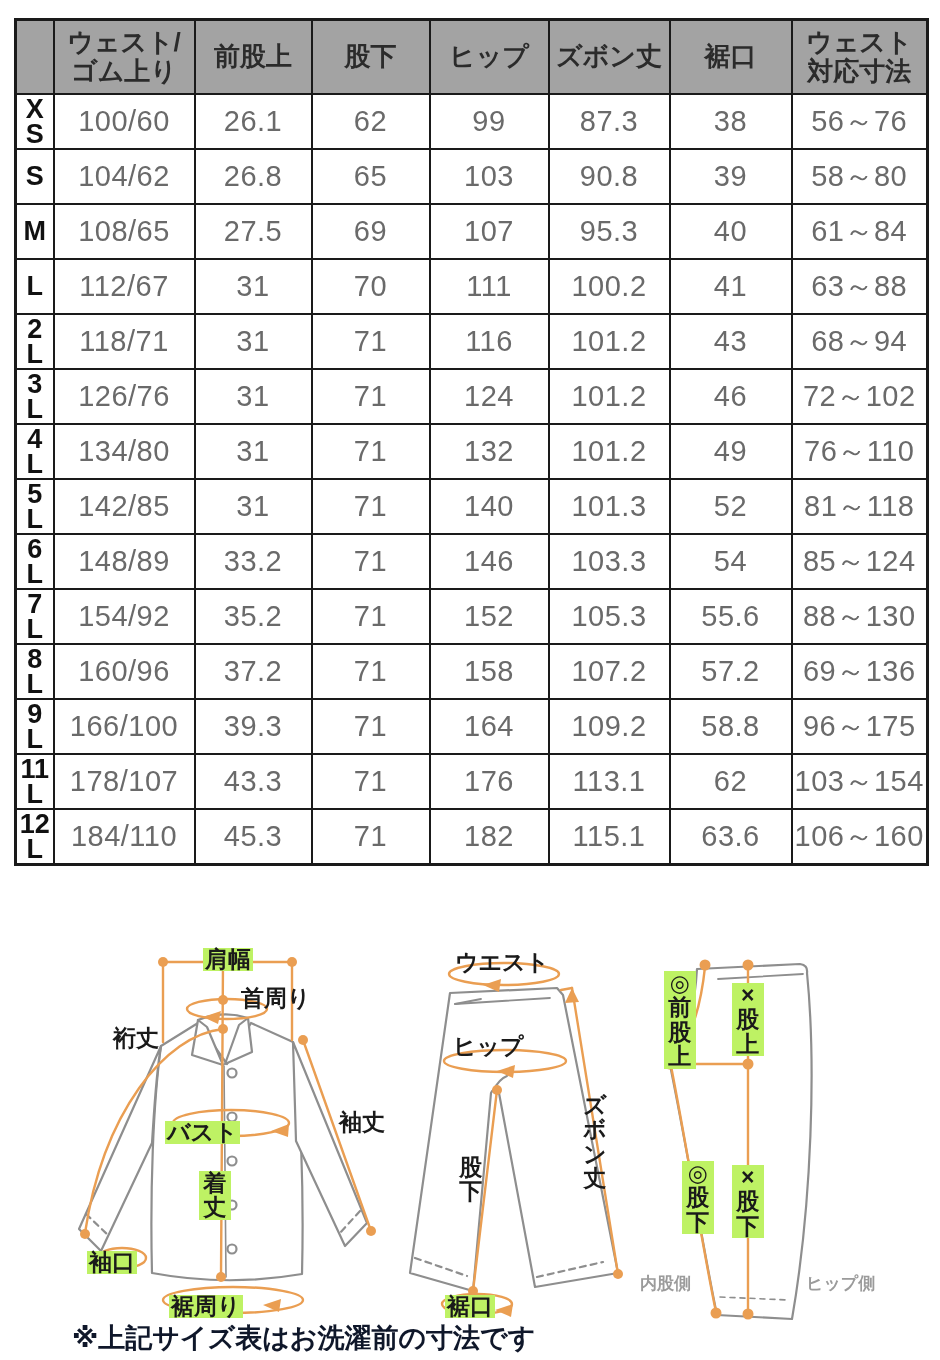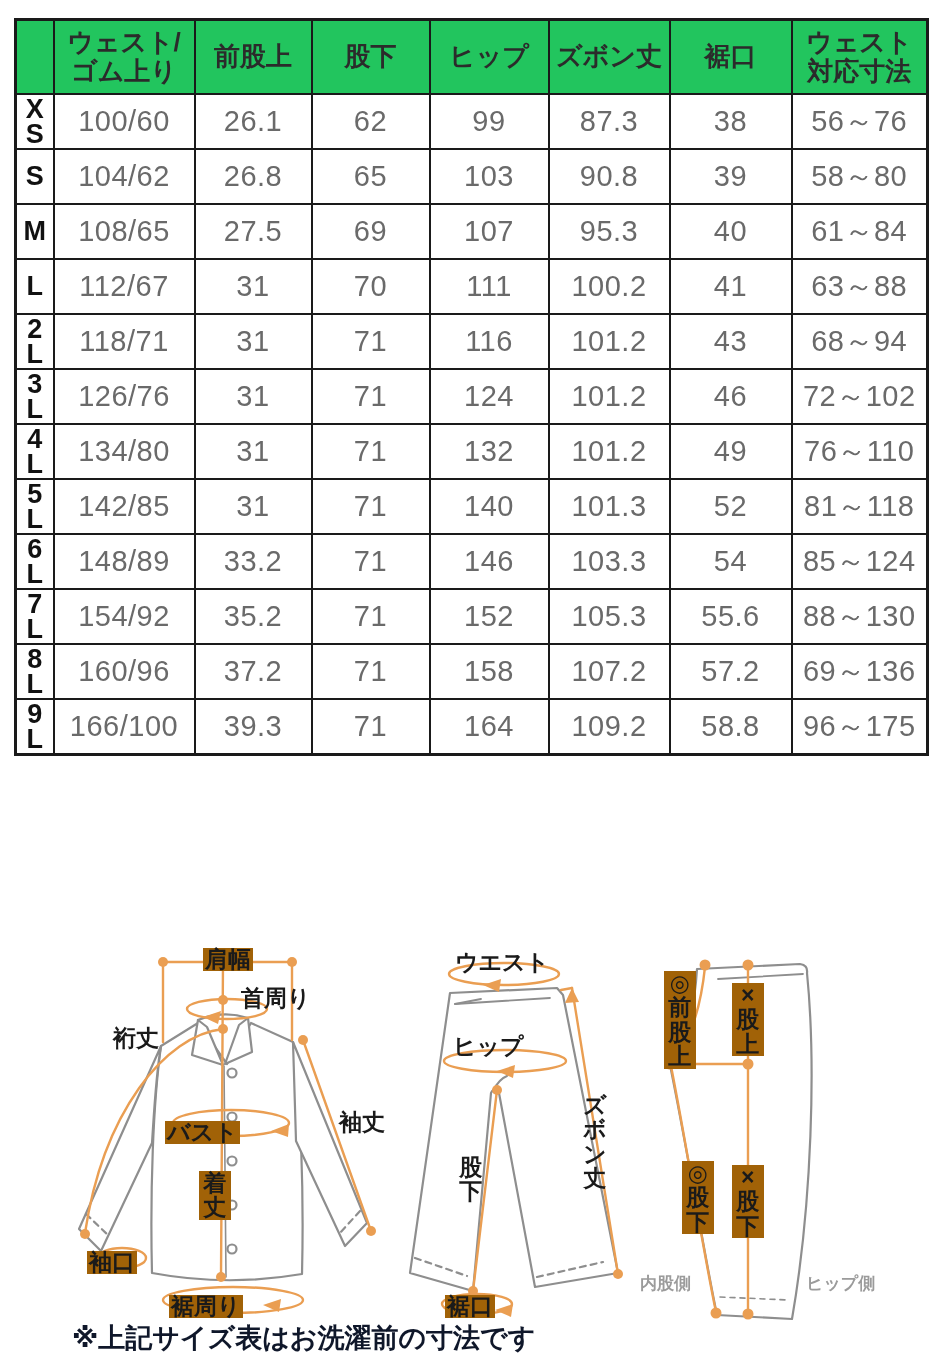--- a/index.html
+++ b/index.html
@@ -11,42 +11,42 @@
   
   table.size-table{
     position:absolute;left:14px;top:18px;width:912px;
     border-collapse:collapse;table-layout:fixed;
     border:3px solid #1a1a1a;
   }
   .size-table th,.size-table td{
     border:2px solid #1a1a1a;text-align:center;vertical-align:middle;padding:0;
   }
   .size-table thead th{
-    background:#22c55e;color:#2b2b2b;font-weight:700;font-size:26px;
+    background:#a3a3a3;color:#2b2b2b;font-weight:700;font-size:26px;
     height:72px;white-space:pre-line;line-height:1.12;
   }
   .size-table tbody td{
     font-size:29px;color:#6a6a6a;height:53px;background:#ffffff;
     letter-spacing:0.5px;
   }
   .size-table tbody td.size{
     font-size:27px;font-weight:700;color:#111111;
     white-space:pre-line;line-height:0.92;letter-spacing:0;
   }
   
   .diagram{position:absolute;width:350px;height:405px;}
   #diag-shirt{left:55px;top:943px;}
   #diag-pants-front{left:395px;top:943px;width:270px;}
   #diag-pants-side{left:640px;top:943px;width:300px;}
   .diagram svg{position:absolute;left:0;top:0;}
   .dlabel{
     position:absolute;font-weight:700;font-size:23px;color:#1a1a1a;
     line-height:1.0;white-space:nowrap;z-index:3;
   }
-  .dlabel.bg{background:#a16207;padding:0 2px;}
+  .dlabel.bg{background:#bef264;padding:0 2px;}
   .dlabel.vert{
     width:1.2em;white-space:normal;word-break:break-all;
     text-align:center;line-height:1.06;
   }
   .dlabel.gray{color:#9b9b9b;font-size:17px;}
   
   .note{
     position:absolute;left:72px;top:1320px;z-index:5;
     font-size:27px;font-weight:700;color:#0f172a;white-space:nowrap;
   }
@@ -202,20 +202,42 @@
         <td class="size">9
 L</td>
         <td>166/100</td>
         <td>39.3</td>
         <td>71</td>
         <td>164</td>
         <td>109.2</td>
         <td>58.8</td>
         <td>96～175</td>
       </tr>
+      <tr>
+        <td class="size">11
+L</td>
+        <td>178/107</td>
+        <td>43.3</td>
+        <td>71</td>
+        <td>176</td>
+        <td>113.1</td>
+        <td>62</td>
+        <td>103～154</td>
+      </tr>
+      <tr>
+        <td class="size">12
+L</td>
+        <td>184/110</td>
+        <td>45.3</td>
+        <td>71</td>
+        <td>182</td>
+        <td>115.1</td>
+        <td>63.6</td>
+        <td>106～160</td>
+      </tr>
     </tbody>
 </table>
 
 <div class="diagram" id="diag-shirt">
   <svg width="350" height="405" viewBox="0 0 350 405">
     <g stroke="#8e8e8e" stroke-width="2.2" fill="#ffffff" stroke-linejoin="round" stroke-linecap="round">
 
       <path d="M 106 103 C 98 160, 95 250, 97 330 Q 172 344 247 331 C 249 250, 246 160, 238 99 L 196 80 L 172 121 L 143 80 Z"></path>
 
       <path d="M 106 103 L 24 286 L 46 308 L 97 200 C 99 170, 101 130, 106 103 Z"></path>

